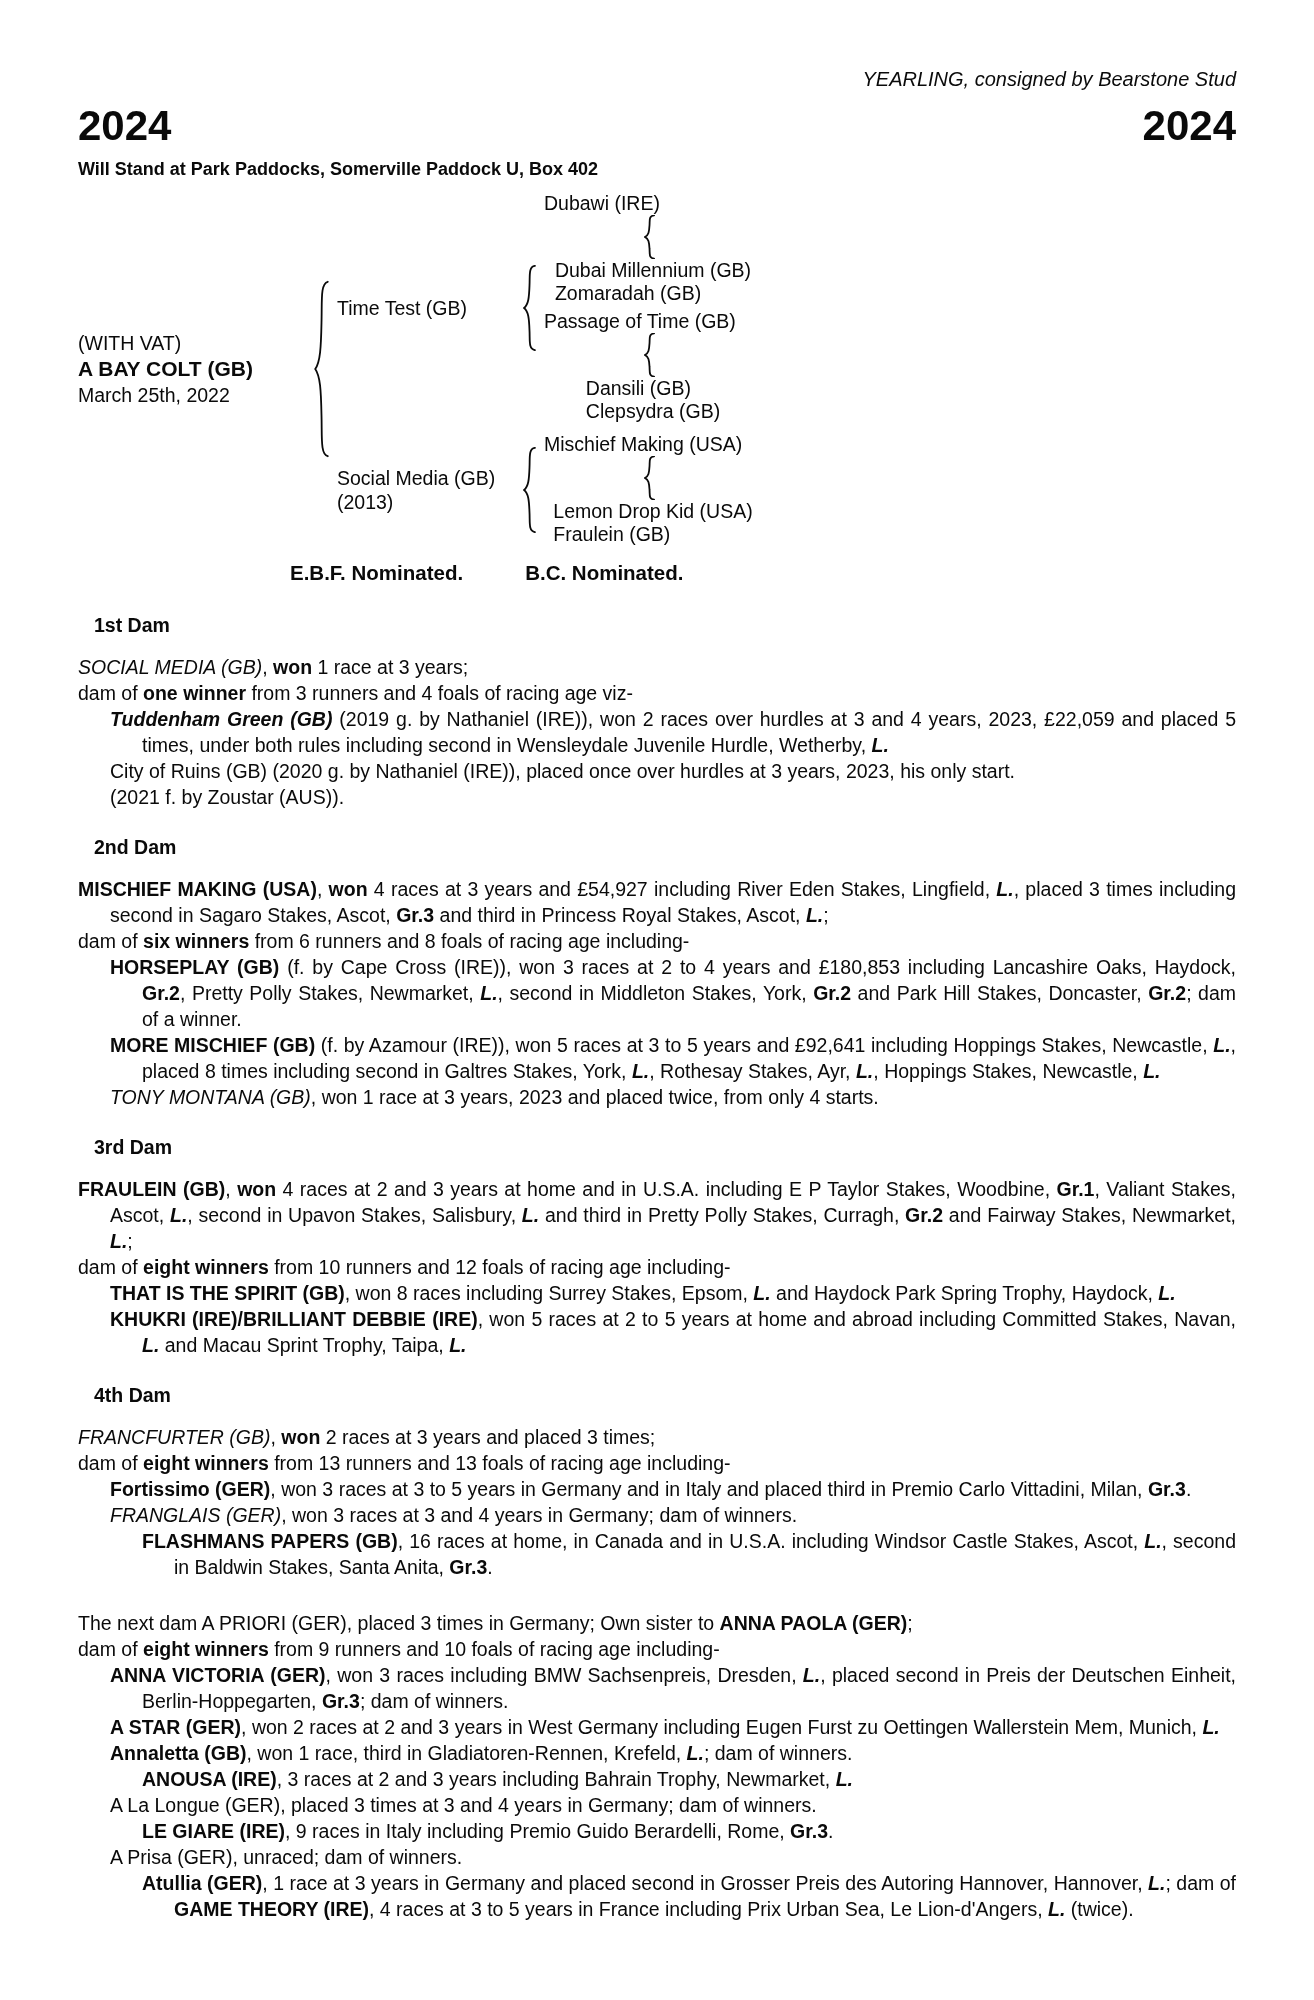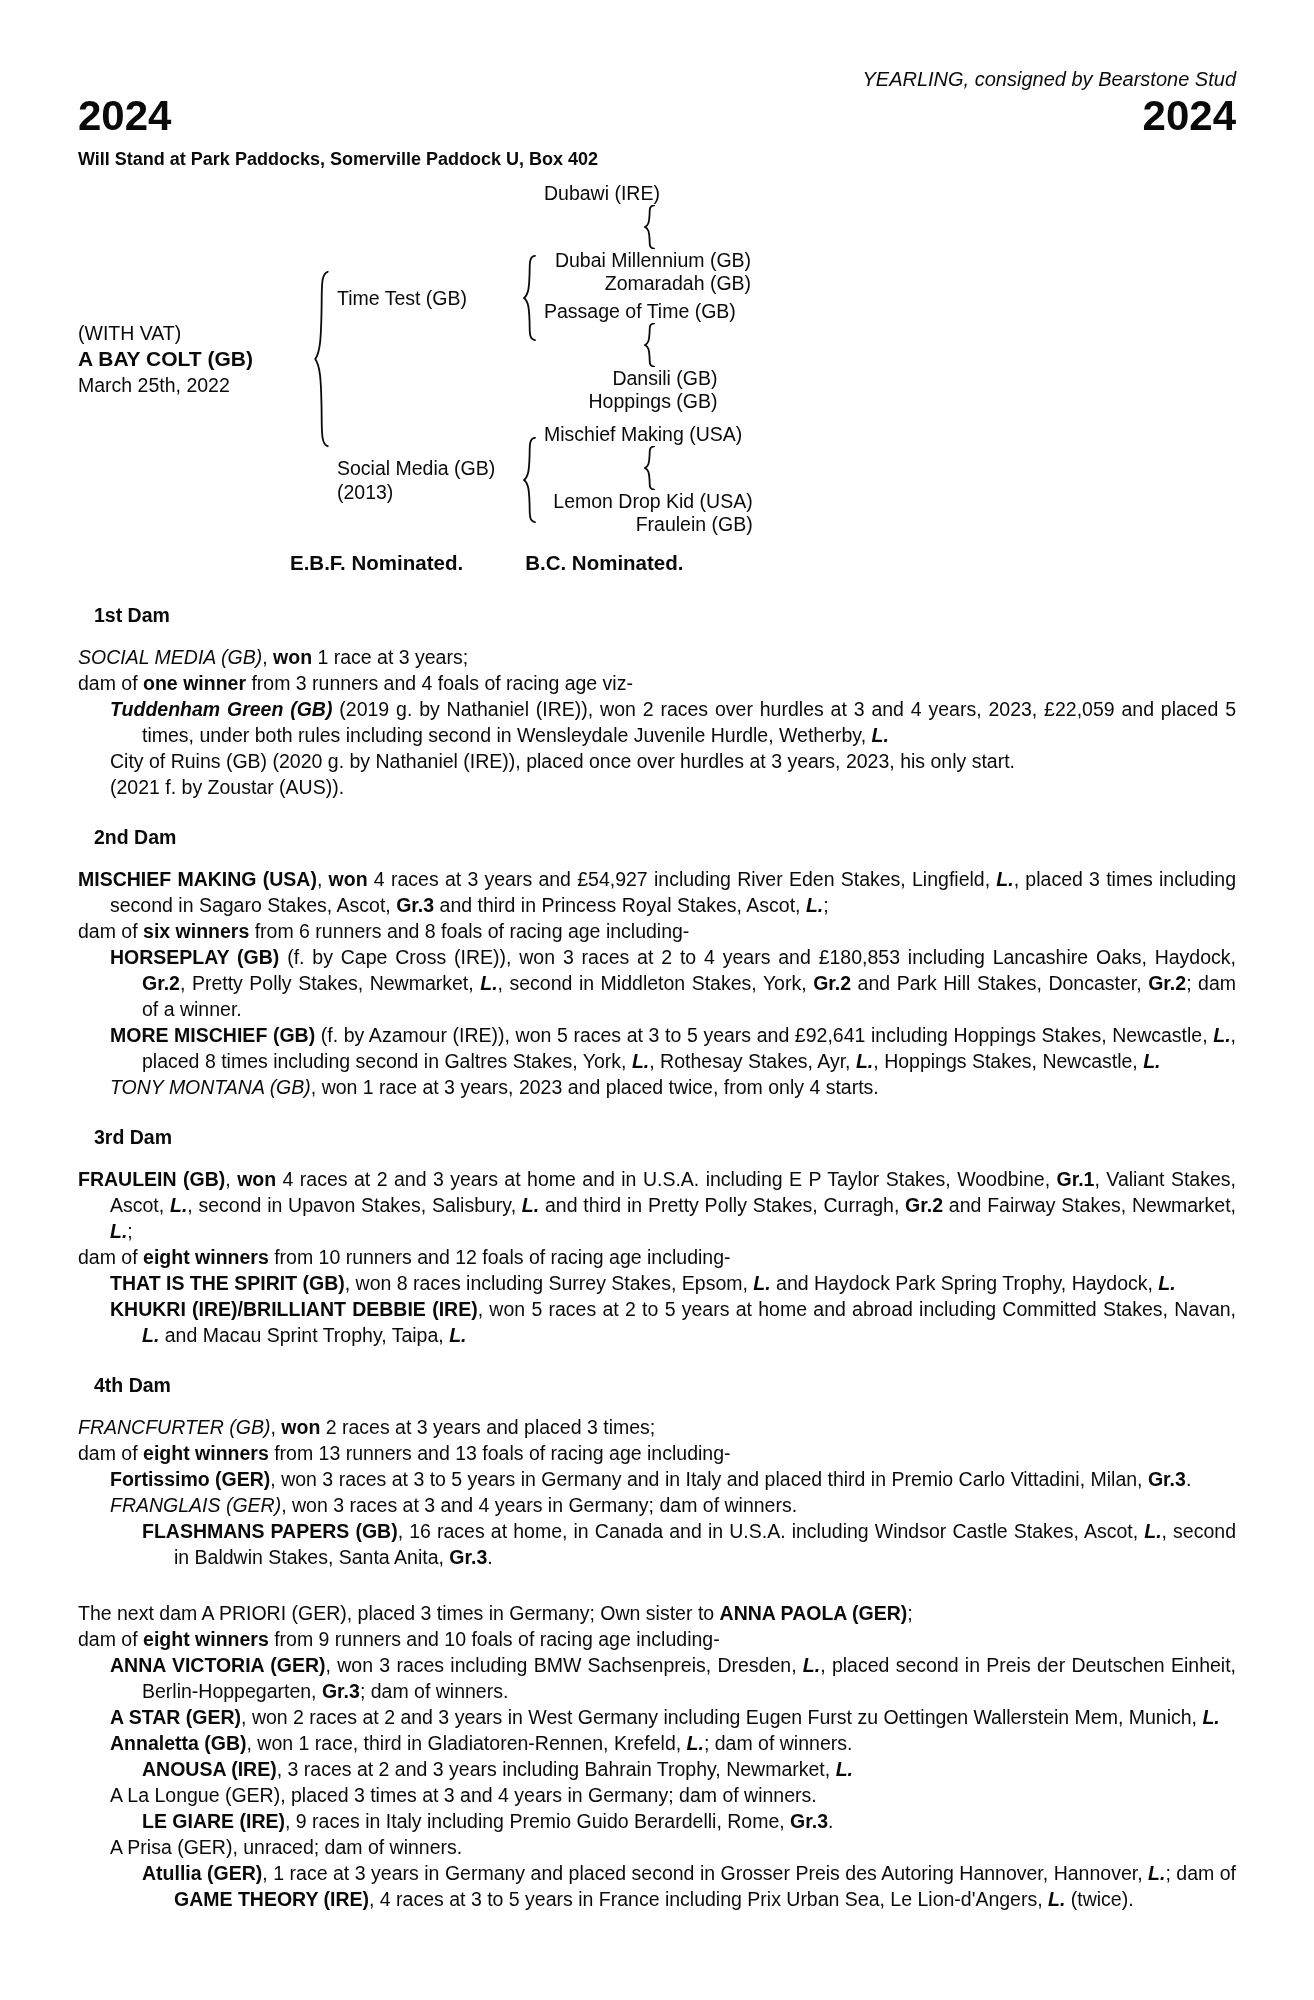--- a/index.html
+++ b/index.html
@@ -4,35 +4,35 @@
 <style>
   html,body{margin:0;padding:0;background:#ffffff;}
   body{
     width:1314px;min-height:2000px;box-sizing:border-box;
     padding:66px 78px 60px 78px;
     font-family:"Liberation Sans",sans-serif;
     font-size:19.5px;line-height:26px;color:#0a0a0a;
     -webkit-font-smoothing:antialiased;
   }
   .consignor{font-style:italic;text-align:right;font-size:20px;margin-bottom:2px;}
-  .year-row{display:flex;justify-content:space-between;align-items:flex-end;margin-top:2px;}
+  .year-row{display:flex;justify-content:space-between;align-items:flex-end;margin-top:12px;}
   .year{font-size:42px;line-height:44px;font-weight:bold;letter-spacing:0px;}
   .stand-line{font-weight:bold;font-size:18px;margin-top:8px;}
   
   .ped{display:flex;align-items:center;margin-top:10px;}
   .ped-subject{width:236px;}
   .ped-subject .sub-name{font-weight:bold;font-size:21px;}
   .ped-parents{display:flex;flex-direction:column;gap:10px;}
   .ped-parent-row{display:flex;align-items:center;}
   .ped-parent-name{width:186px;line-height:24px;}
   .ped-gps{display:flex;flex-direction:column;gap:5px;}
   .ped-gp-row{display:flex;align-items:center;flex-direction:column;}
   .ped-gp-name{width:218px;line-height:23px;}
   .ggps{display:flex;flex-direction:column;justify-content:center;}
-  .ggp{line-height:23px;white-space:nowrap;text-align:right;}
+  .ggp{line-height:23px;white-space:nowrap;}
   .brace{flex:0 0 auto;margin-right:8px;}
   .brace svg{display:block;}
   
   .noms{display:flex;gap:62px;font-weight:bold;font-size:20.5px;margin:14px 0 0 212px;}
   
   .section{margin-top:24px;}
   .section.first{margin-top:26px;}
   .section.no-head{margin-top:30px;}
   .dam-head{font-weight:bold;font-size:19.5px;margin:16px;}
   p.entry{margin:0;text-align:justify;text-indent:-32px;}
@@ -90,21 +90,21 @@
         </div>
         <div class="ped-gp-row">
           <div class="ped-gp-name">Passage of Time (GB)</div>
           <div class="brace">
             <svg width="11" height="44" viewBox="0 0 12 100" preserveAspectRatio="none">
                 <path d="M11 1 C5 2 6.5 12 6 24 C5.6 38 5 46 1 50 C5 54 5.6 62 6 76 C6.5 88 5 98 11 99" fill="none" stroke="#0a0a0a" stroke-width="1.8" stroke-linecap="round" vector-effect="non-scaling-stroke"></path>
               </svg>
           </div>
           <div class="ggps">
             <div class="ggp">Dansili (GB)</div>
-            <div class="ggp">Hoppings (GB)</div>
+            <div class="ggp">Clepsydra (GB)</div>
           </div>
         </div>
       </div>
     </div>
 
     <div class="ped-parent-row">
       <div class="ped-parent-name">
         <div>Social Media (GB)</div>
         <div>(2013)</div>
       </div>

